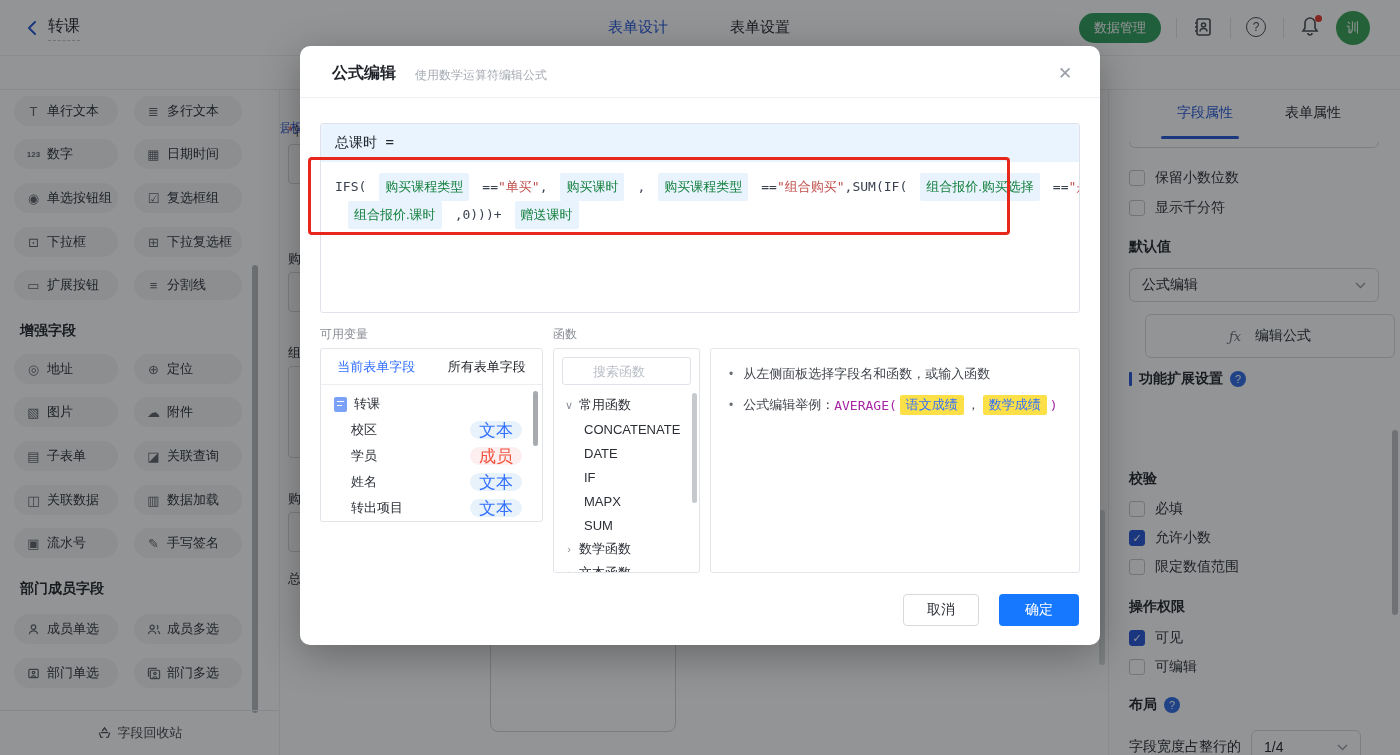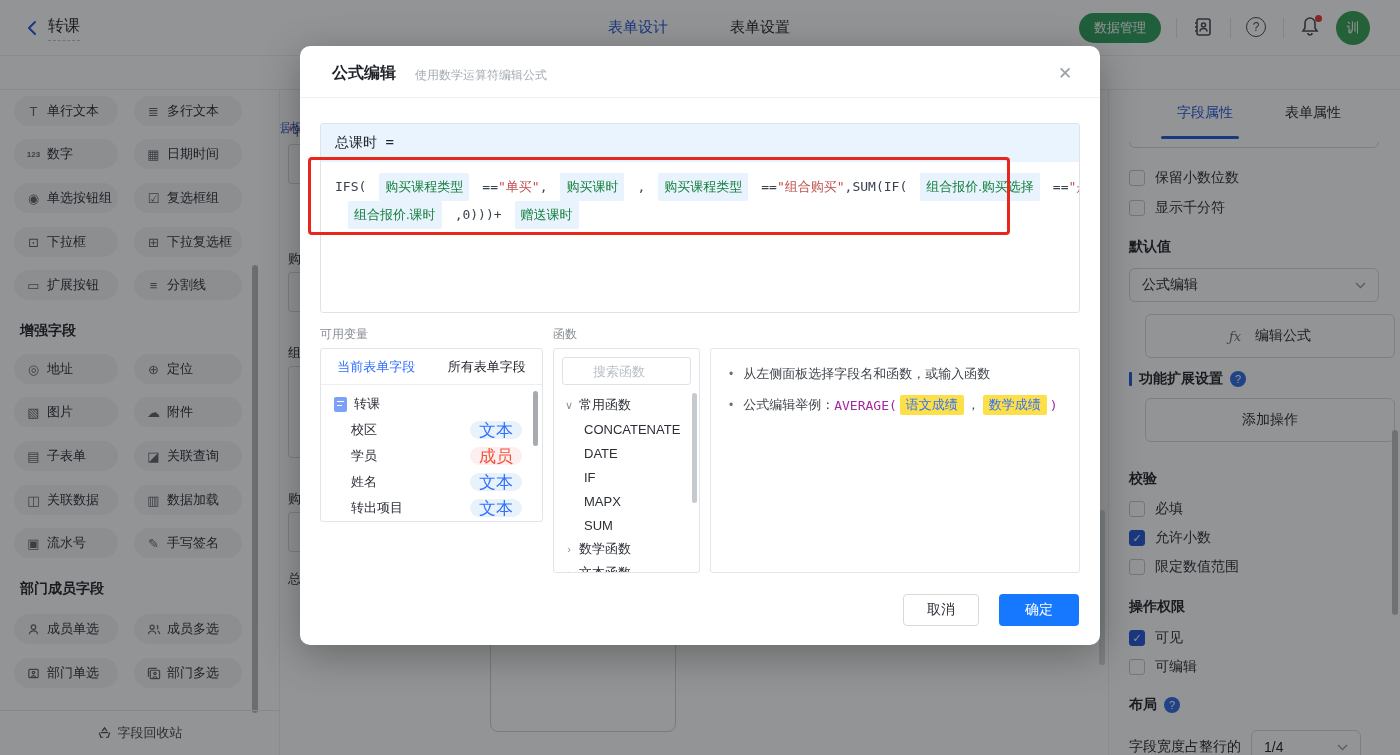--- a/index.html
+++ b/index.html
@@ -379,23 +379,20 @@
         <span>编辑公式</span>
       </div>
 
     <div class="hdr-flex" style="top:280px">
       <span class="blue-bar"></span>
       <span style="font-size:14px;font-weight:bold">功能扩展设置</span>
       <span class="q-badge">
           <span>?</span>
         </span>
     </div>
-    <div class="p-btn" style="top:308px">
-        <span>添加操作</span>
-      </div>
 
     <div class="p-title" style="top:380px">校验</div>
     <div class="cb-row" style="top:410px">
         <span class="cb"></span>
         <span>必填</span>
       </div>
     <div class="cb-row" style="top:439px">
         <span class="cb checked">
           <span>✓</span>
         </span>

